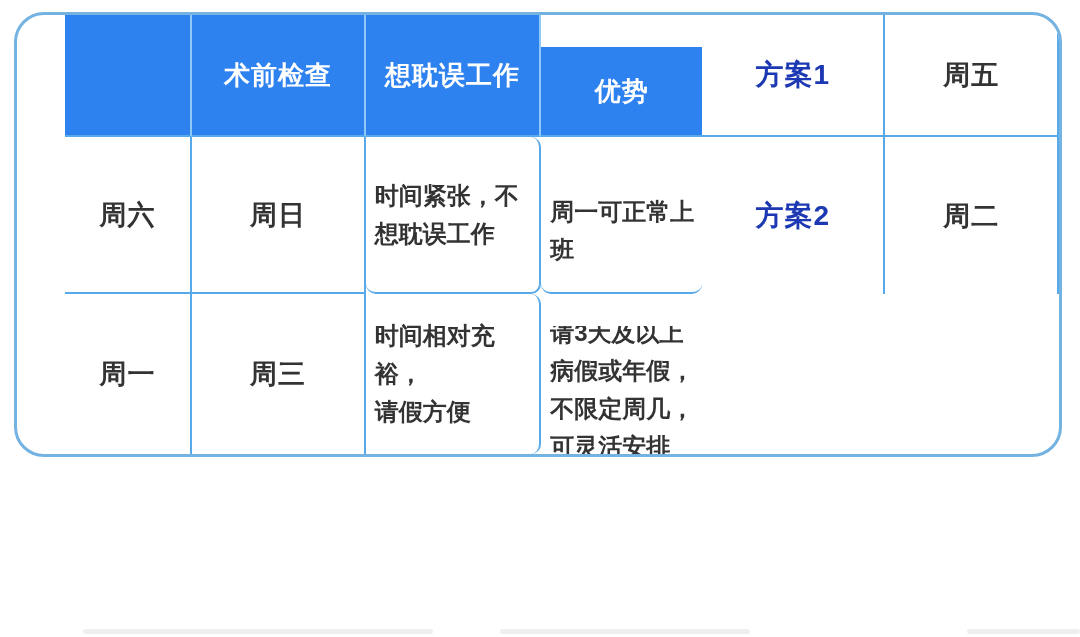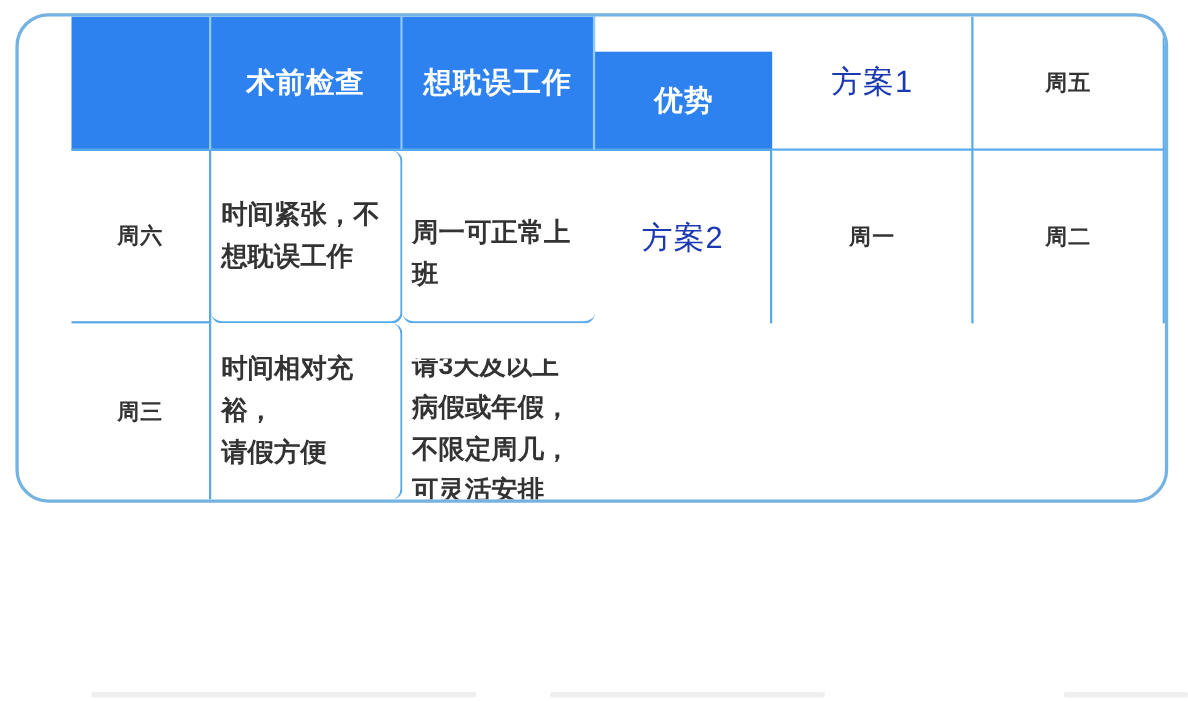--- a/index.html
+++ b/index.html
@@ -49,26 +49,26 @@
     font-size: 26px;
     font-weight: 700;
     text-align: center;
     white-space: pre-line;
     line-height: 36px;
     letter-spacing: 1px;
   }
   .cell.plan {
     color: var(--plan-text, #1C38B2);
     font-size: 28px;
-    font-weight: 400;
+    font-weight: 700;
     letter-spacing: 1px;
   }
   .cell.day {
     color: var(--body-text, #333333);
-    font-size: 20px;
+    font-size: 27px;
     font-weight: 700;
     letter-spacing: 1px;
   }
   .cell.para {
     color: var(--body-text, #333333);
     font-size: 24px;
     font-weight: 700;
     justify-content: flex-start;
     text-align: left;
     padding: 0 6px 0 9px;
@@ -96,28 +96,29 @@
   <div class="schedule-table">
 
     <div class="cell head"></div>
     <div class="cell head">术前检查</div>
     <div class="cell head">想耽误工作</div>
     <div class="cell head last-col">优势</div>
 
     <div class="cell plan">方案1</div>
     <div class="cell day">周五</div>
     <div class="cell day">周六</div>
+    <div class="cell day">周日</div>
     <div class="cell para">时间紧张，不
 想耽误工作</div>
     <div class="cell para last-col">周一可正常上
 班</div>
 
     <div class="cell plan last-row">方案2</div>
+    <div class="cell day last-row">周二</div>
     <div class="cell day last-row">周一</div>
-    <div class="cell day last-row">周二</div>
     <div class="cell day last-row">周三</div>
     <div class="cell para last-row">时间相对充裕，
 请假方便</div>
     <div class="cell para last-col last-row">请3天及以上
 病假或年假，
 不限定周几，
 可灵活安排</div>
 
   </div>
 

